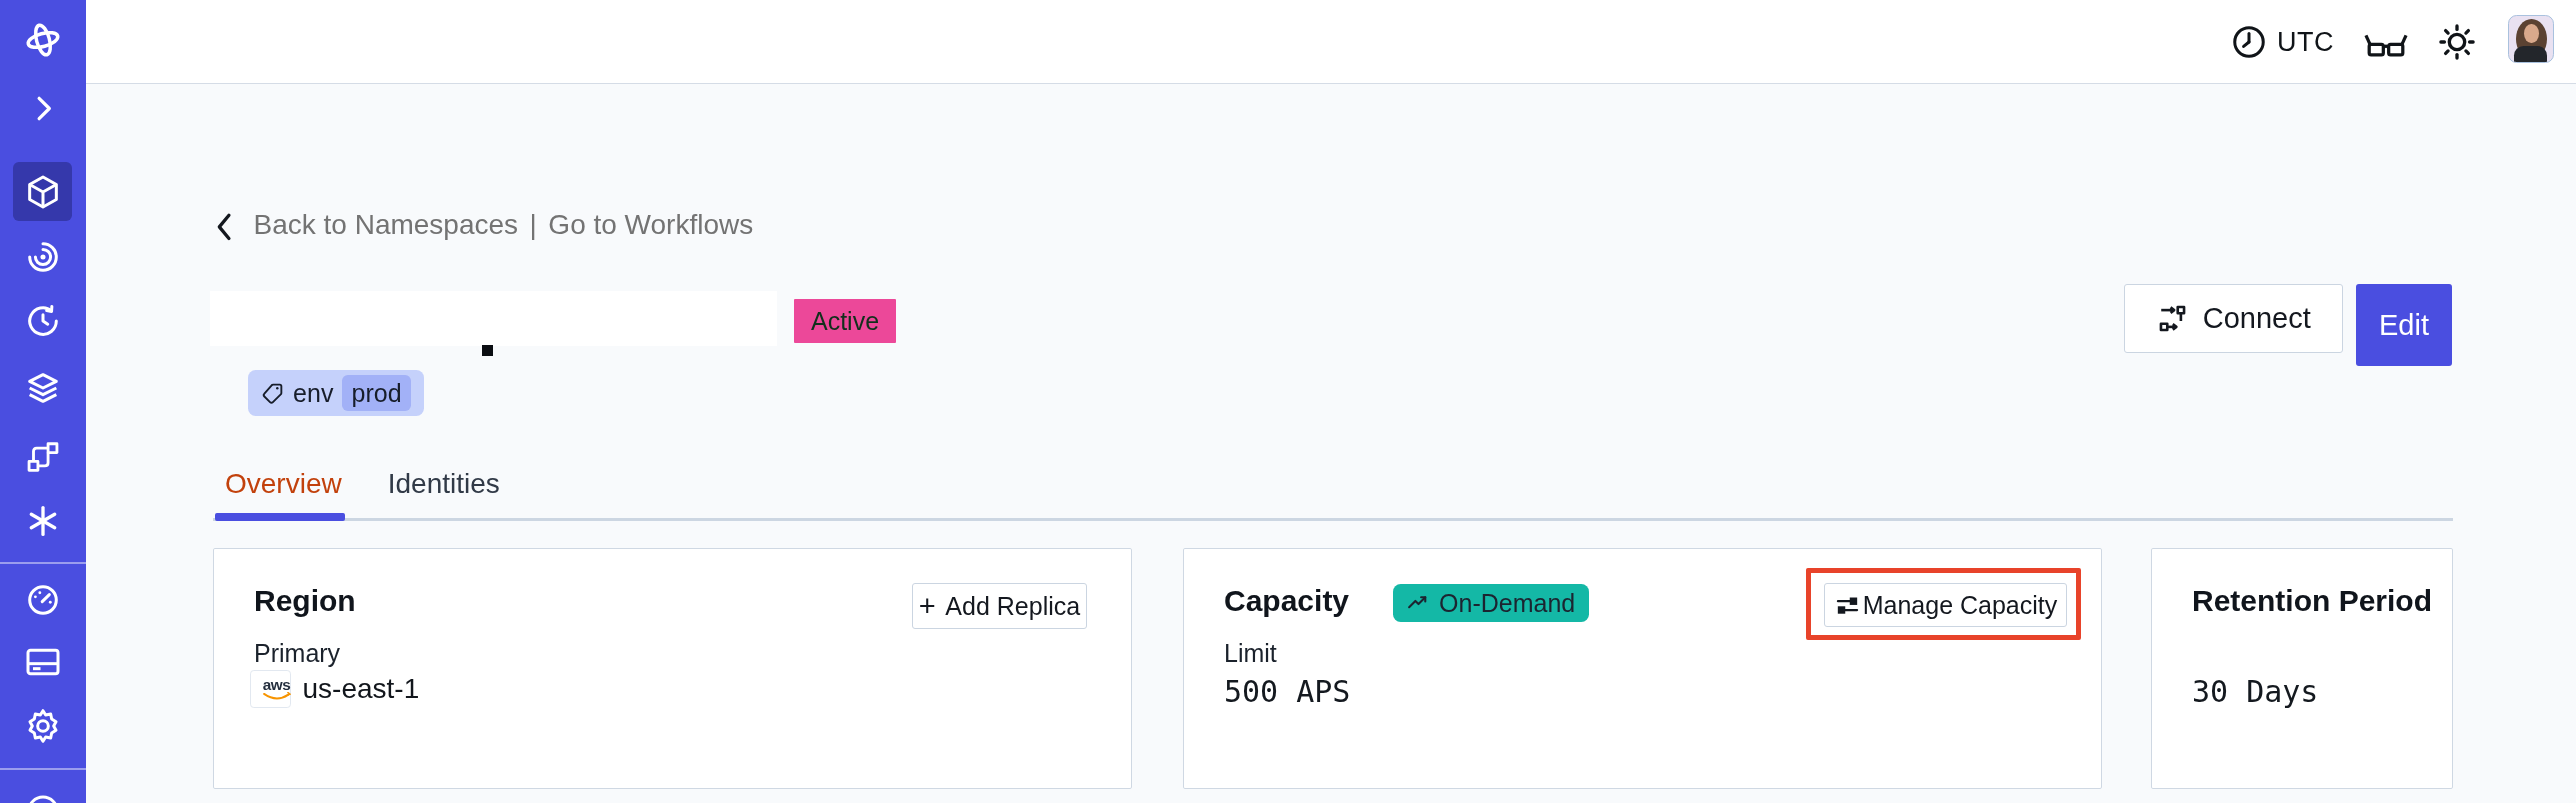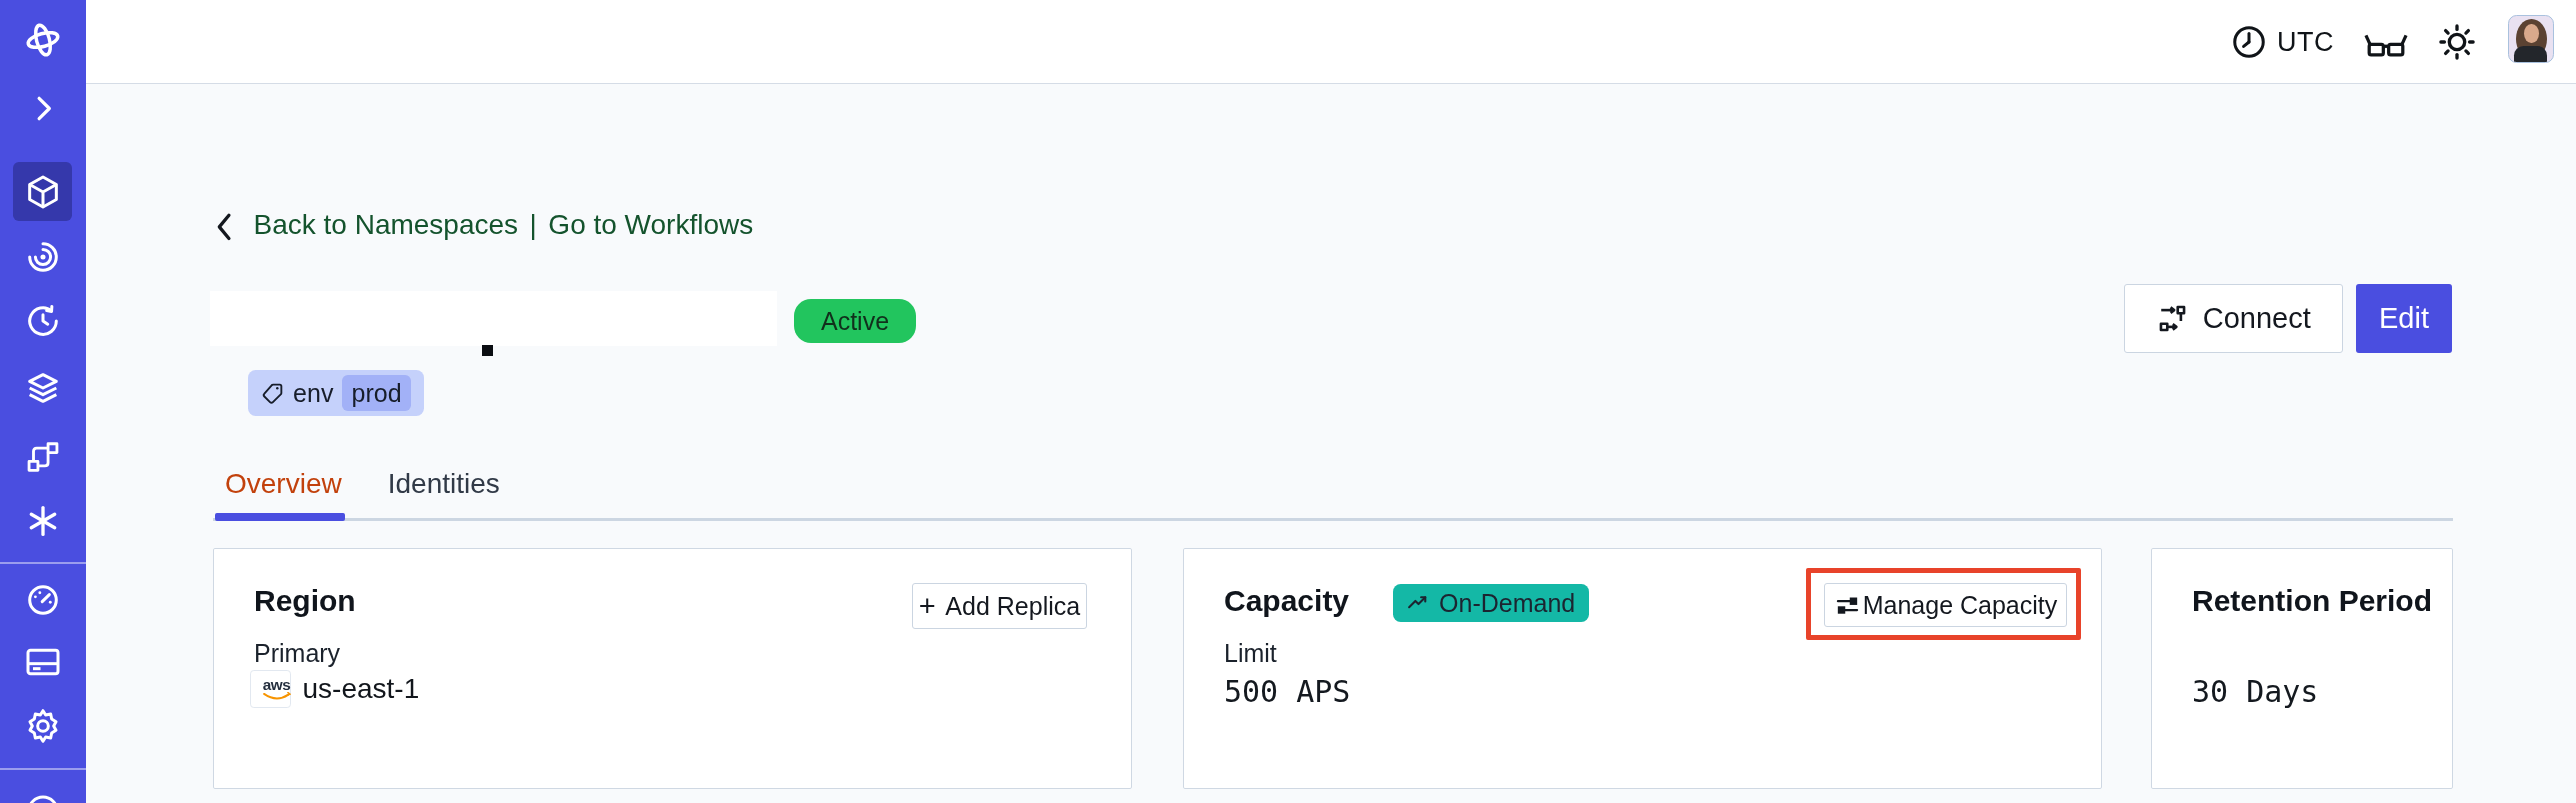--- a/index.html
+++ b/index.html
@@ -17,33 +17,33 @@
   
   .topbar{left:86px;top:0;width:2490px;height:84px;background:#ffffff;border-bottom:1.9px solid #d5dce6;box-sizing:border-box;}
   .tb-icon{display:flex;align-items:center;justify-content:center;}
   .tb-text{font-size:27px;color:#101418;letter-spacing:0.5px;display:flex;align-items:center;height:82px;}
   .avatar{left:2508px;top:15.3px;width:46px;height:48px;border-radius:8.6px;border:1.9px solid #a9c1de;background:#e9e1f1;box-sizing:border-box;overflow:hidden;}
   .av-hair{position:absolute;left:6.7px;top:2.9px;width:31px;height:40px;border-radius:50%;background:#5b4232;}
   .av-face{position:absolute;left:15.3px;top:7.7px;width:14.4px;height:19px;border-radius:50%;background:#d9a98c;}
   .av-body{position:absolute;left:4.8px;top:30px;width:33px;height:15.3px;border-radius:9.6px 9.6px 0 0;background:#23262b;}
   
   .breadcrumb{left:209px;top:201px;height:48px;display:flex;align-items:center;gap:11.5px;
-    font-size:28px;font-weight:500;color:#14532d;}
+    font-size:28px;font-weight:500;color:#737373;}
   
   .title-redaction{left:210px;top:291px;width:567px;height:55px;background:#ffffff;}
   .title-artifact{left:482px;top:345px;width:10.5px;height:10.5px;background:#0b0e12;}
-  .badge-active{left:794px;top:299px;height:44px;padding:0 27px;border-radius:17px;background:#22c55e;
+  .badge-active{left:794px;top:299px;height:44px;padding:0 17px;border-radius:1px;background:#ec4899;
     display:flex;align-items:center;font-size:25px;font-weight:500;color:#11301c;}
   .tag-pill{left:210px;top:370px;height:46px;border-radius:7.7px;background:#c5d1fb;
     display:flex;align-items:center;gap:8.6px;padding:0 12.5px 0 11.5px;font-size:25px;color:#171d2a;margin-left:38px;}
   .tag-chip{background:#a2b1f7;border-radius:5.8px;padding:3.8px 9.6px;font-size:25px;color:#171d2a;}
   .btn{display:flex;align-items:center;justify-content:center;box-sizing:border-box;cursor:pointer;}
   .btn-outline{background:#fff;border:1.9px solid #cbd5e1;border-radius:3px;}
   .btn-connect{left:2124px;top:284px;width:219px;height:69px;gap:13.4px;font-size:29px;font-weight:500;color:#14181f;}
-  .btn-edit{left:2356px;top:284px;width:96px;height:69px;background:#4a4ee0;border-radius:2.9px;
+  .btn-edit{left:2356px;top:284px;width:96px;height:82px;background:#4a4ee0;border-radius:2.9px;
     font-size:29px;font-weight:500;color:#ffffff;}
   
   .tabs{left:225px;top:468px;display:flex;gap:46px;font-size:28px;font-weight:500;}
   .tab-active{color:#c2410c;}
   .tab-inactive{color:#313a47;}
   .tab-baseline{left:213px;top:518px;width:2240px;height:2.9px;background:#ccd6e2;}
   .tab-underline{left:215px;top:513px;width:130px;height:7.7px;background:#4a4ee0;border-radius:1.9px;}
   
   .card{top:548px;height:241px;background:#ffffff;border:1.9px solid #cfd8e3;border-radius:1.9px;box-sizing:border-box;}
   .card-title{position:absolute;left:40px;top:35px;font-size:30px;font-weight:600;color:#10151c;}

